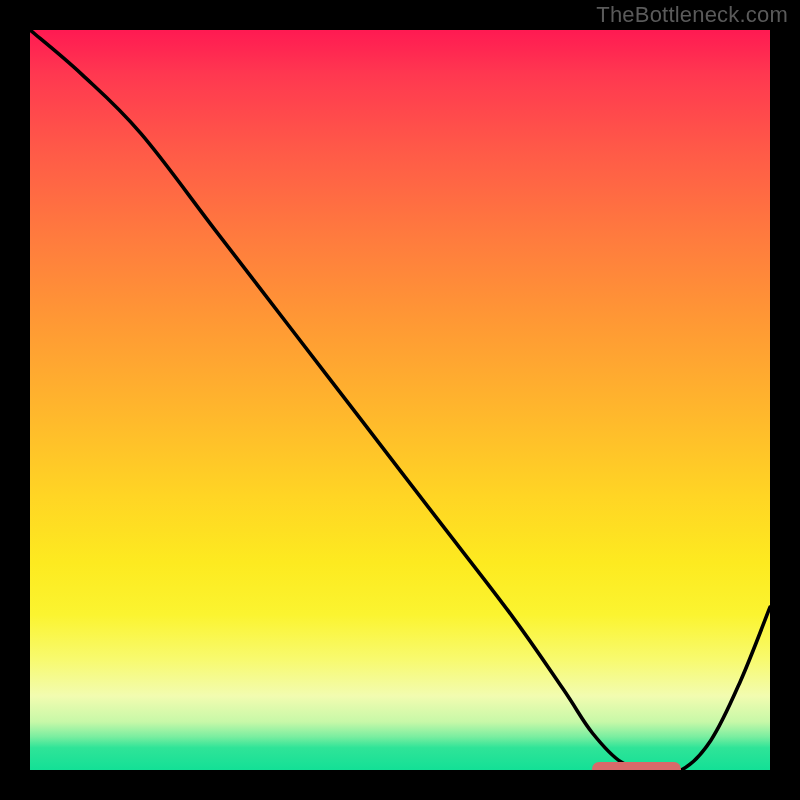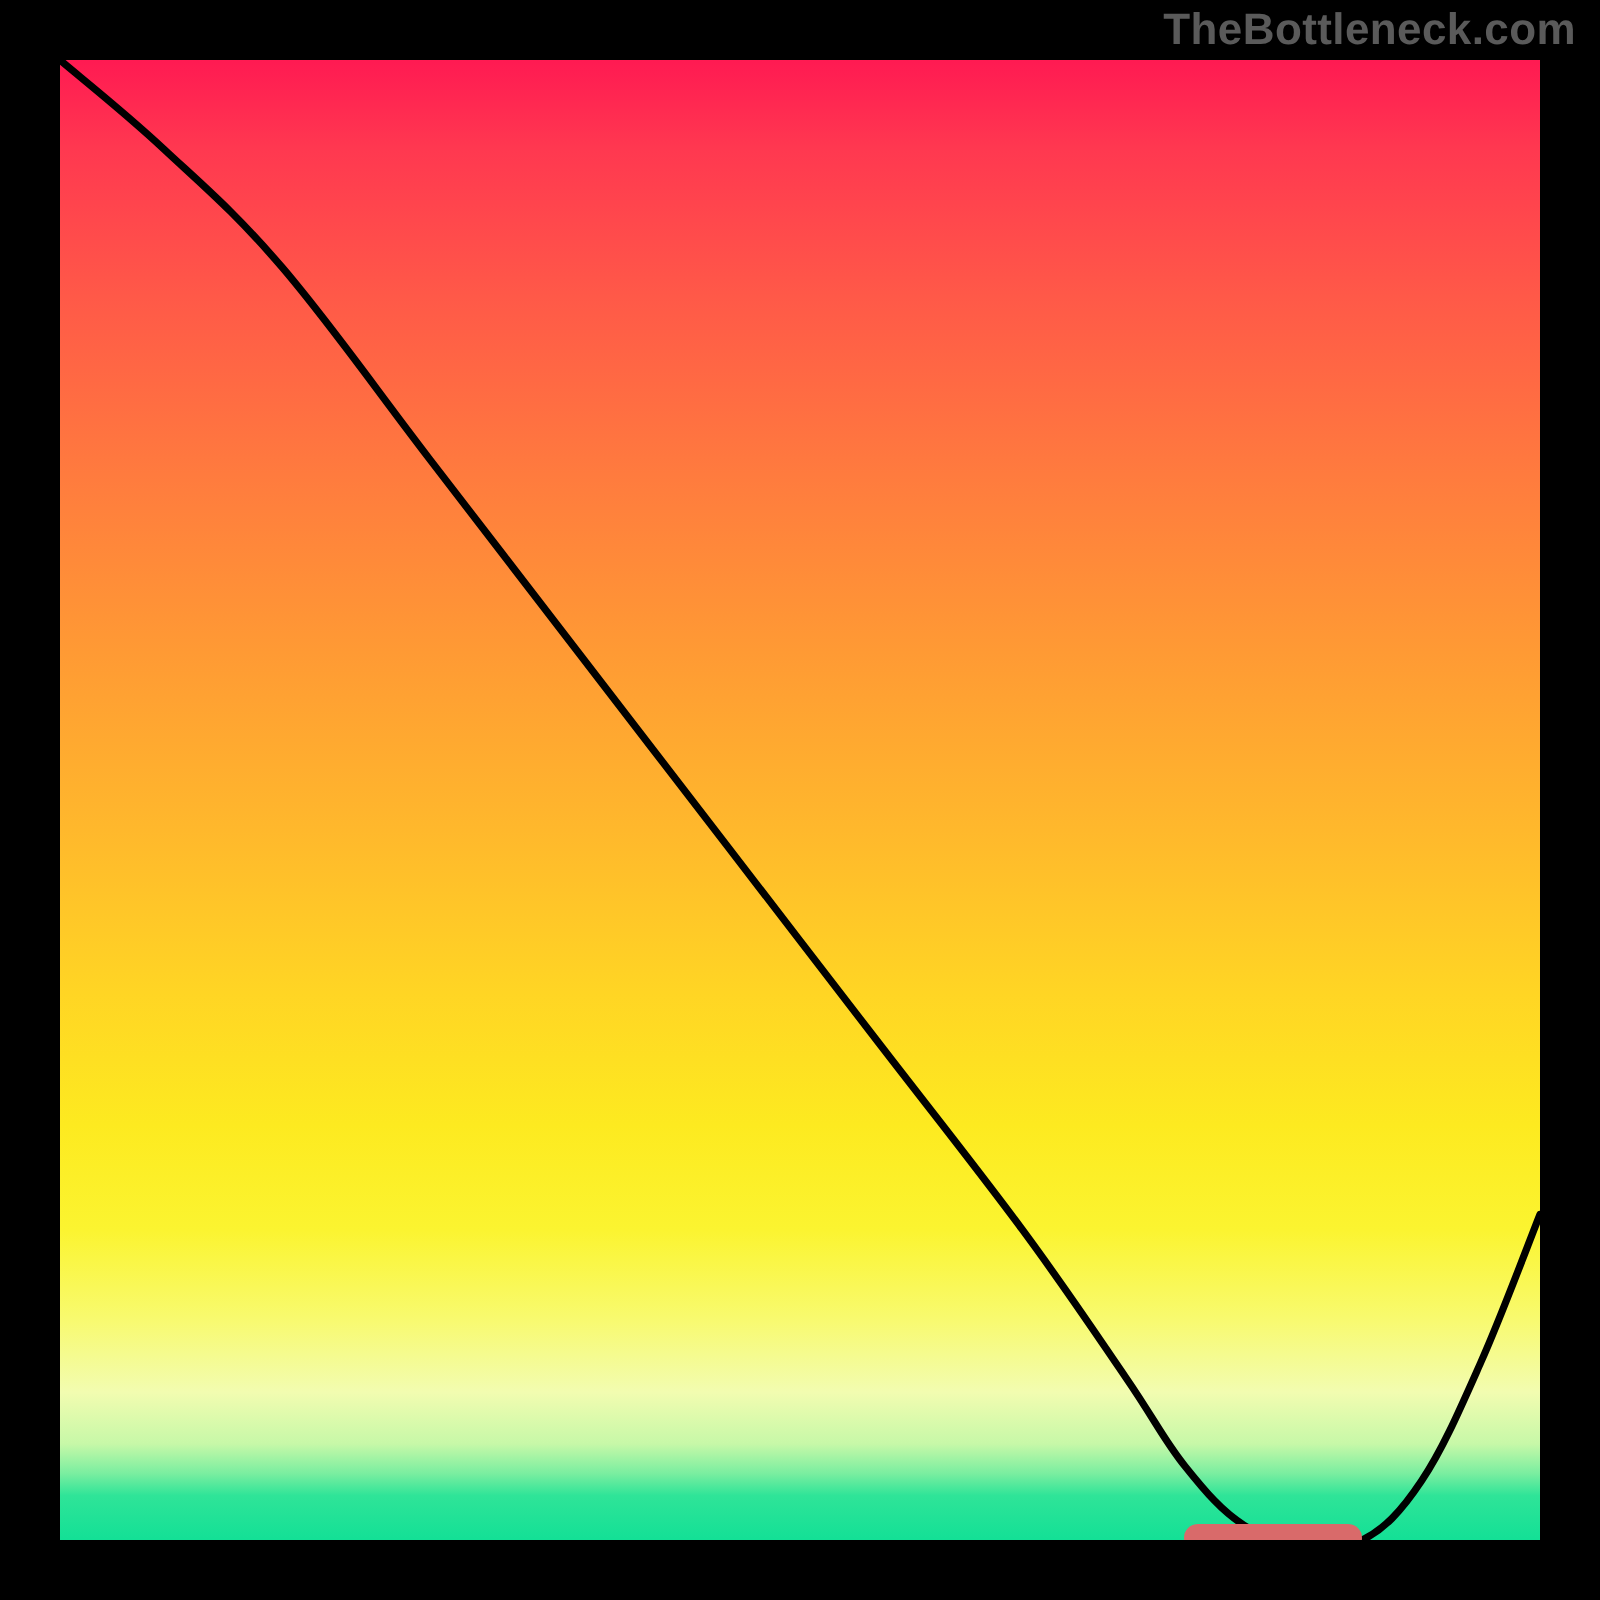--- a/index.html
+++ b/index.html
@@ -16,21 +16,21 @@
     width: 800px;
     height: 800px;
     background: #000;
   }
   .watermark {
     position: absolute;
     top: 2px;
     right: 12px;
     color: #5a5a5a;
     font-size: 22px;
-    font-weight: bold;
+    font-weight: normal;
     letter-spacing: 0.2px;
   }
   .plot {
     position: absolute;
     left: 30px;
     top: 30px;
     width: 740px;
     height: 740px;
     overflow: hidden;
   }

